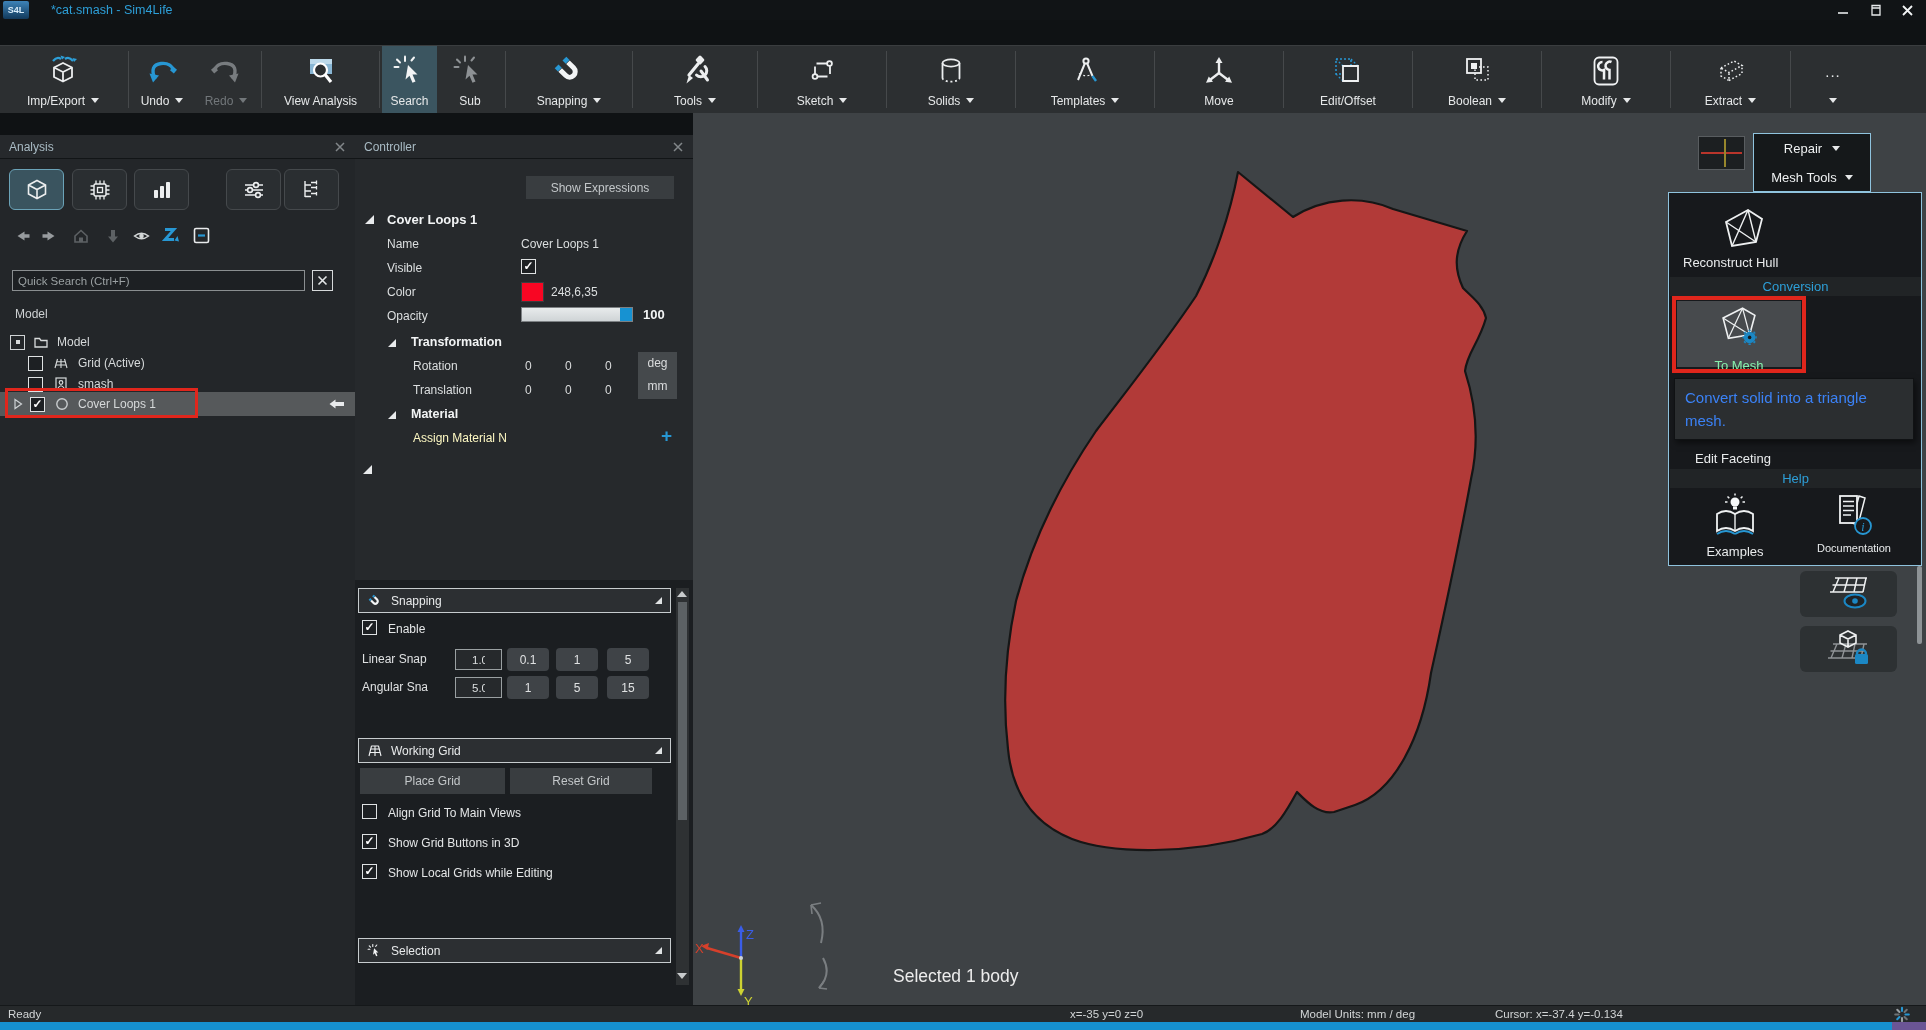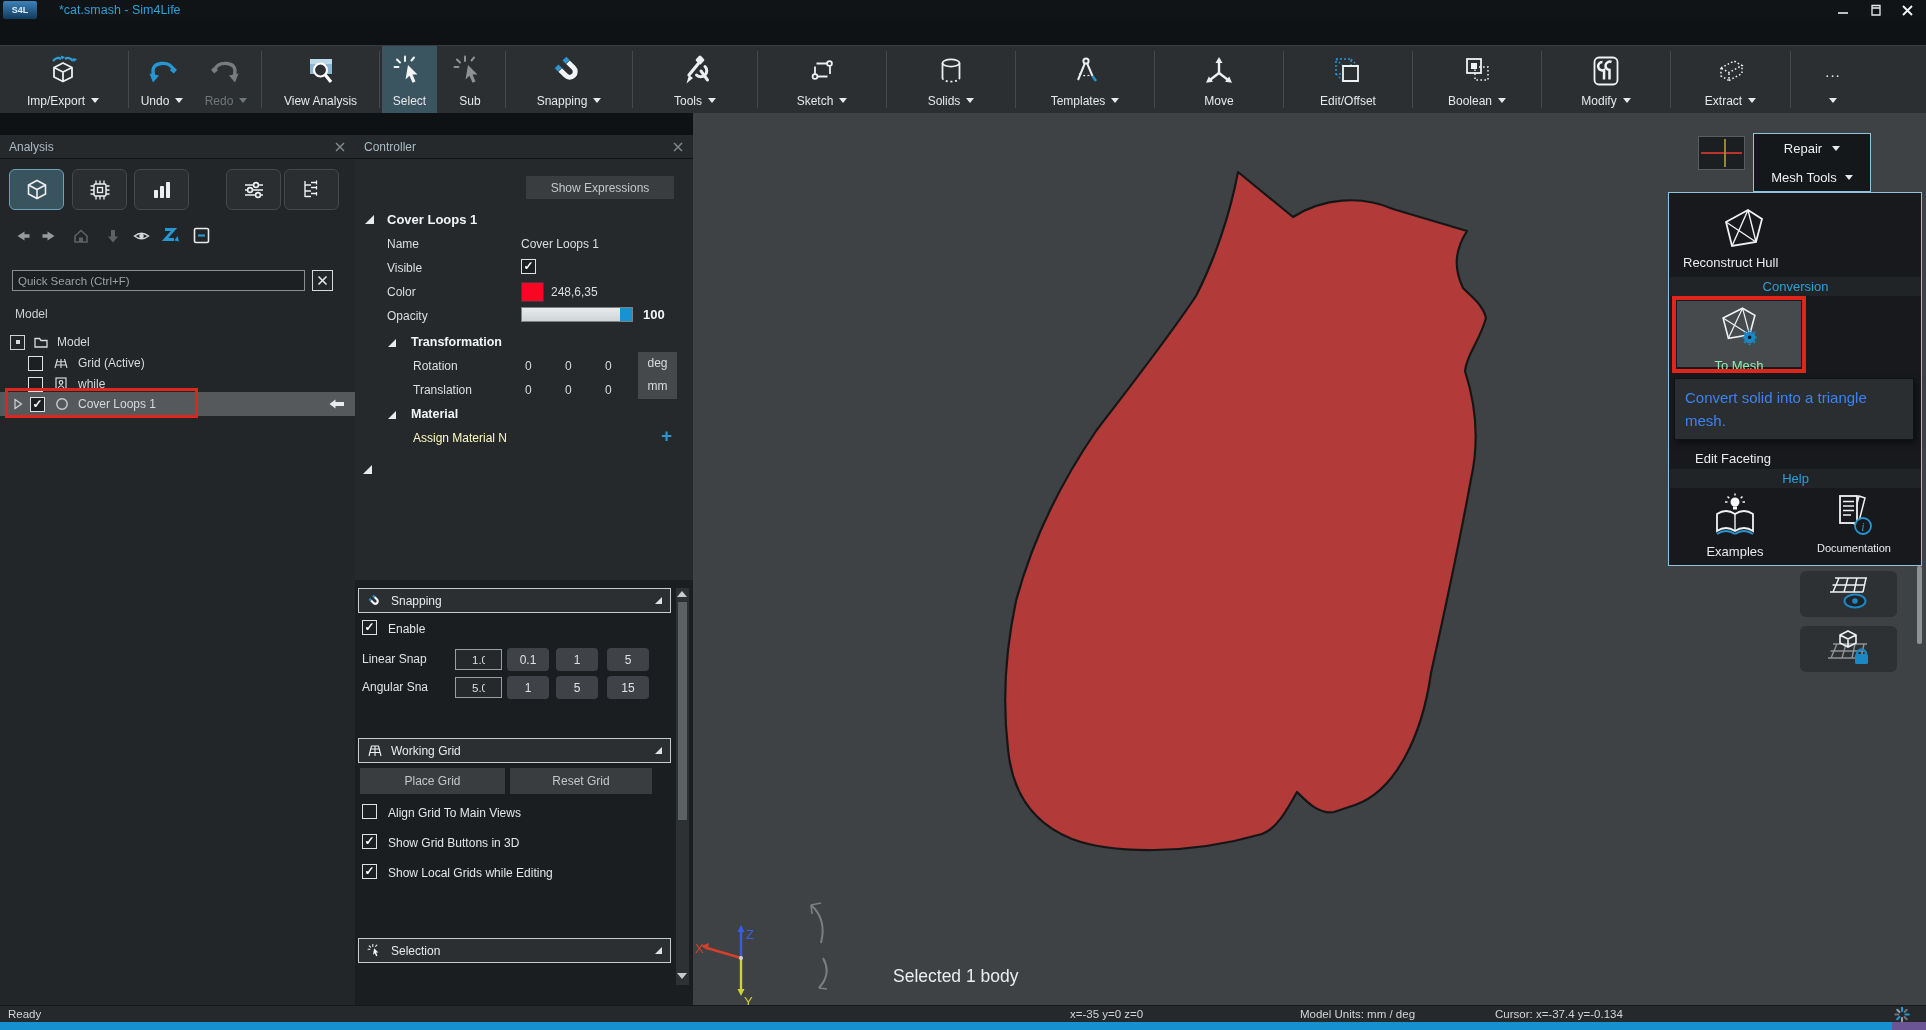--- a/index.html
+++ b/index.html
@@ -1,21 +1,21 @@
 <!DOCTYPE html>
 <html><head>
 <meta charset="utf-8">
 <style>
 *{box-sizing:border-box;margin:0;padding:0}
 body{background:#000;font-family:"Liberation Sans",sans-serif}
 #app{position:relative;width:1926px;height:1030px;background:#0f1214;overflow:hidden;color:#dadcdd;font-size:12px}
 .abs{position:absolute}
 
 .tbar{position:absolute;left:0;top:0;width:100%;height:20px;background:#111416;display:flex;align-items:center}
-.logo{width:34px;height:18px;margin-left:3px;background:linear-gradient(#3d83b8,#123a5c);color:#d9edfa;font-size:9px;font-weight:bold;display:flex;align-items:center;justify-content:center;border-radius:2px}
+.logo{width:26px;height:18px;margin-left:3px;background:linear-gradient(#3d83b8,#123a5c);color:#d9edfa;font-size:9px;font-weight:bold;display:flex;align-items:center;justify-content:center;border-radius:2px}
 .wtitle{color:#2d9fd8;font-size:12.5px;margin-left:22px}
 .winbtns{margin-left:auto;display:flex;align-items:center;gap:20px;margin-right:12px}
 .winbtns svg{display:block}
 
 .mbar{position:absolute;left:0;top:20px;width:100%;height:25px;background:#111416;display:flex;align-items:center;padding-left:2px}
 .mi{padding:0 13px;color:#d3d6d7;font-size:11.5px}
 
 .tools{position:absolute;left:0;top:45px;width:100%;height:68px;background:#2c2f31;border-top:1px solid #3a3d3f;display:flex;align-items:stretch}
 .ti{display:flex;flex-direction:column;align-items:center;justify-content:flex-end;padding:3px 4px 5px;position:relative}
 .ti .ic{flex:1;display:flex;align-items:center;justify-content:center}
@@ -144,21 +144,21 @@
             <path d="M16 12 L25.5 21.5 L20.5 21.5 L23.5 28.5 L20.5 29.8 L17.5 22.8 L13.5 26.5 Z" fill="#f2f4f5"></path>
             <g stroke="#f2f4f5" stroke-width="2" stroke-linecap="round">
               <path d="M13 8 V3.5"></path>
               <path d="M8 9.5 L5 6.5"></path>
               <path d="M6.5 14 H2.5"></path>
               <path d="M19.5 7.5 L22 4.5"></path>
             </g>
           </svg>
         </div>
       <div class="lb">
-          <span>Select</span>
+          <span>Search</span>
         </div>
     </div>
     <div class="ti" style="width:66px">
       <div class="ic">
           <svg width="36" height="36" viewBox="0 0 36 36">
             <path d="M16 12 L25.5 21.5 L20.5 21.5 L23.5 28.5 L20.5 29.8 L17.5 22.8 L13.5 26.5 Z" fill="#8d9194"></path>
             <g stroke="#8d9194" stroke-width="2" stroke-linecap="round">
               <path d="M13 8 V3.5"></path>
               <path d="M8 9.5 L5 6.5"></path>
               <path d="M6.5 14 H2.5"></path>
@@ -455,21 +455,21 @@
     </div>
     <div class="trow" style="top:239px;width:355px">
       <span class="cb" style="margin-left:28px"></span>
       <svg style="margin-left:10px" width="16" height="16" fill="none">
           <g stroke="#d8dbdc" stroke-width="1.2">
             <rect x="3" y="2" width="10" height="12"></rect>
             <circle cx="8" cy="6.5" r="1.8"></circle>
             <path d="M5 12 q3 -4.5 6 0"></path>
           </g>
         </svg>
-      <span style="margin-left:9px">while</span>
+      <span style="margin-left:9px">smash</span>
     </div>
     <div class="trow" style="top:257px;width:355px;height:24px;background:#56595b">
       <svg style="margin-left:12px" width="12" height="14">
           <path d="M3 2.5 L9.5 7 L3 11.5 Z" fill="none" stroke="#cfd3d5" stroke-width="1.2"></path>
         </svg>
       <span class="cb" style="margin-left:6px">
           <span class="chk">✓</span>
         </span>
       <svg style="margin-left:9px" width="16" height="16">
           <circle cx="8" cy="8" r="5.2" stroke="#c9cdcf" stroke-width="1.4" fill="none"></circle>

